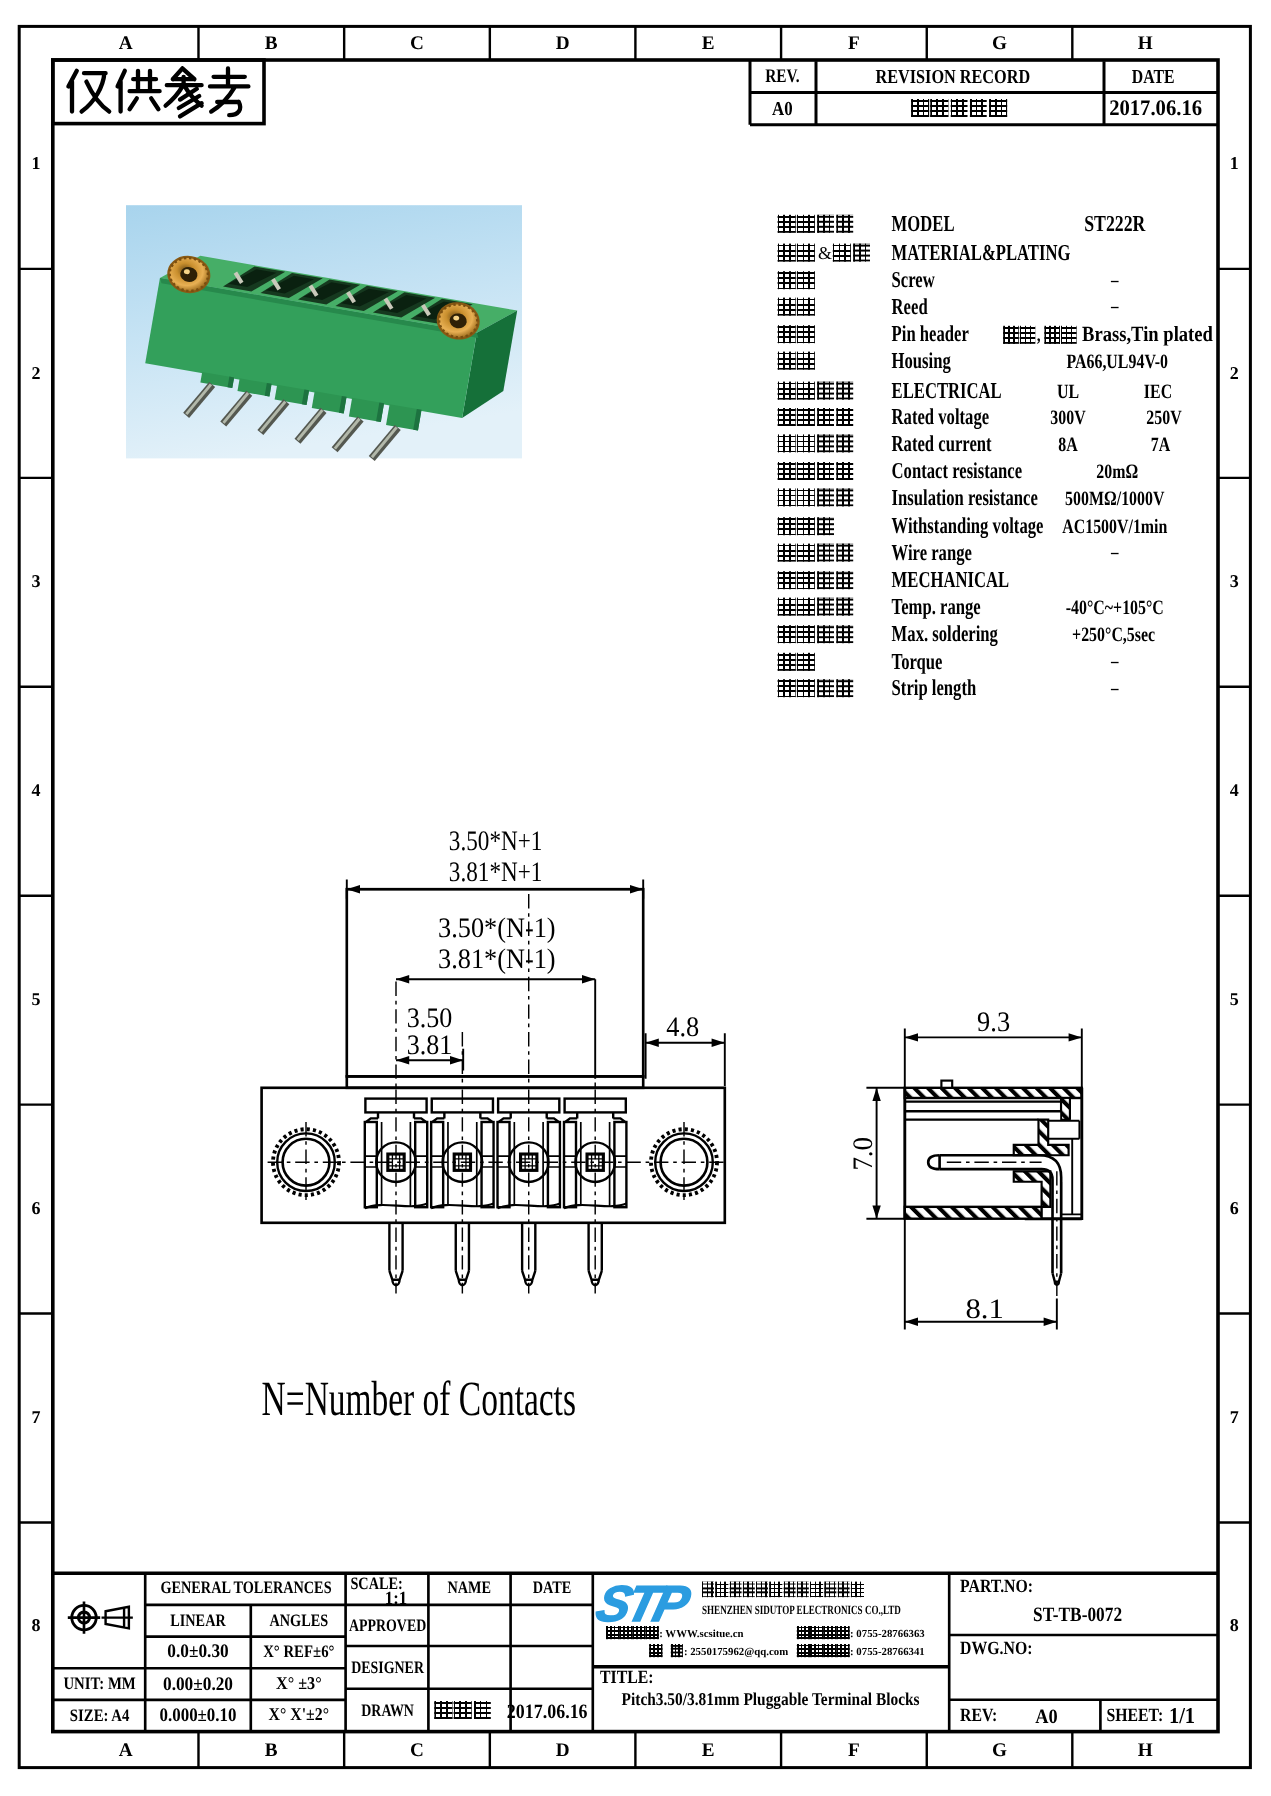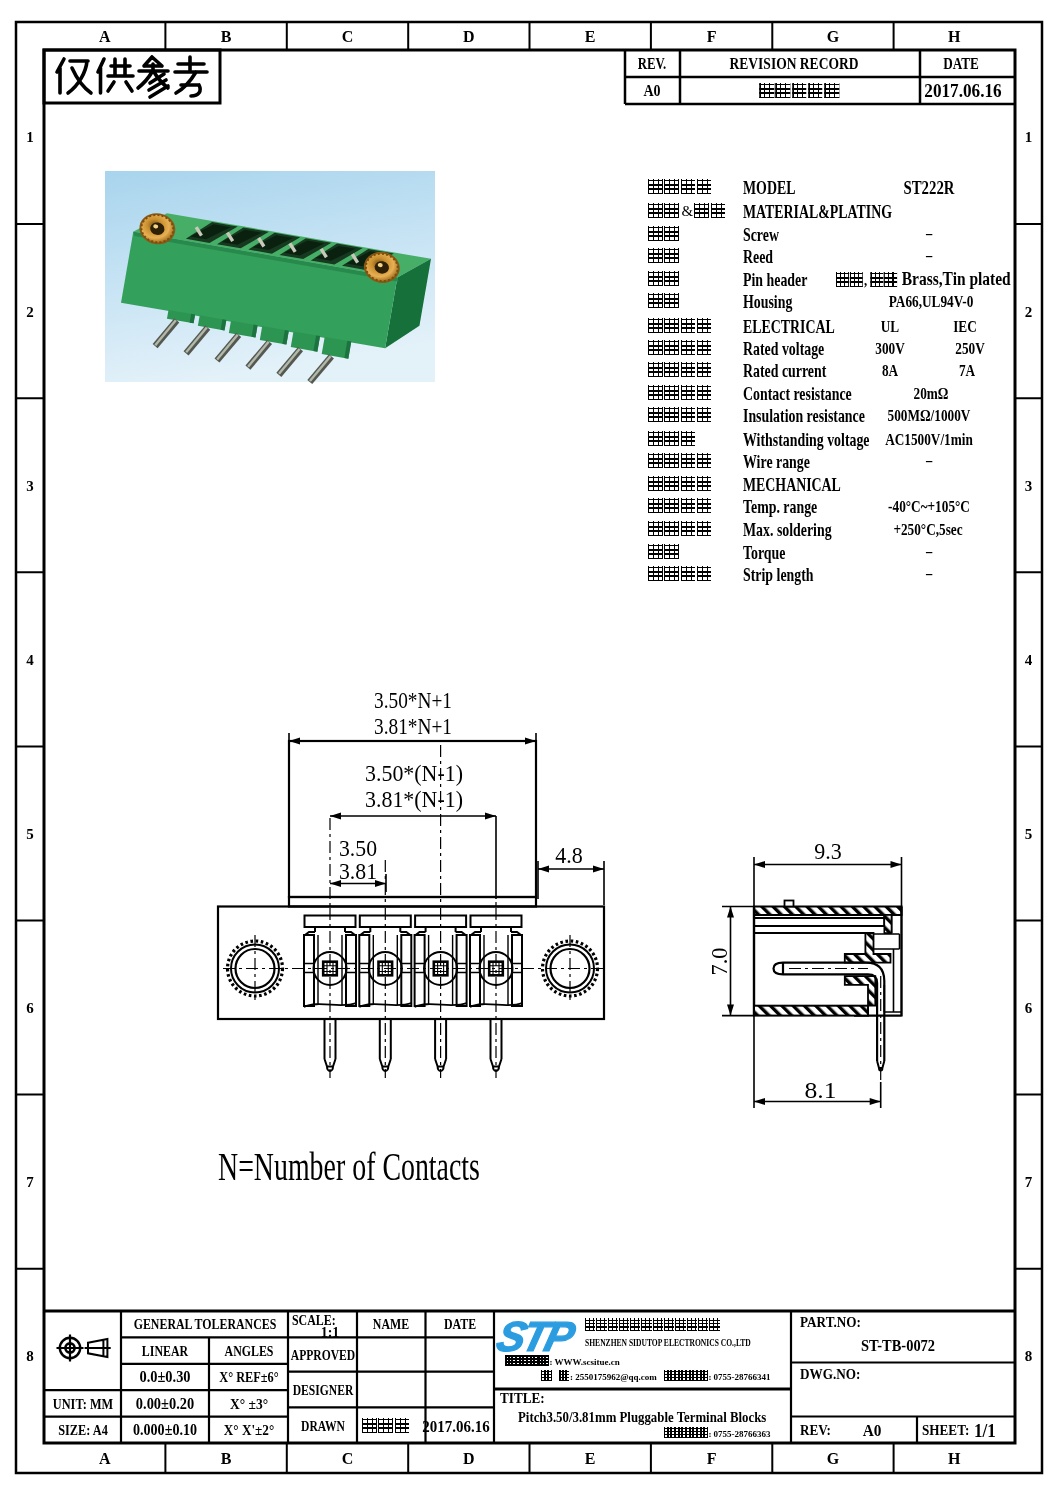--- a/index.html
+++ b/index.html
@@ -397,17 +397,17 @@
 <div class="t b" style="left:800px;top:1374px;font-size:15.5px;transform:translate(0,-50%) scaleX(0.85);transform-origin:0 50%;">DWG.NO:</div>
 <div class="t b" style="left:800px;top:1430px;font-size:15.5px;transform:translate(0,-50%) scaleX(0.85);transform-origin:0 50%;">REV:</div>
 <div class="t b" style="left:872px;top:1430px;font-size:17px;transform:translate(-50%,-50%) scaleX(0.9);">A0</div>
 <div class="t b" style="left:922px;top:1430px;font-size:15.5px;transform:translate(0,-50%) scaleX(0.85);transform-origin:0 50%;">SHEET:</div>
 <div class="t b" style="left:985px;top:1430px;font-size:19px;transform:translate(-50%,-50%) scaleX(0.9);">1/1</div>
 <div class="t b" style="left:500px;top:1398px;font-size:15.5px;transform:translate(0,-50%) scaleX(0.85);transform-origin:0 50%;">TITLE:</div>
 <div class="t b" style="left:518px;top:1417px;font-size:15px;transform:translate(0,-50%) scaleX(0.855);transform-origin:0 50%;">Pitch3.50/3.81mm Pluggable Terminal Blocks</div>
 <div class="t" style="left:585px;top:1318px;font-size:14px;"><span class="k kn"></span><span class="k kn"></span><span class="k kn"></span><span class="k kn"></span><span class="k kn"></span><span class="k kn"></span><span class="k kn"></span><span class="k kn"></span><span class="k kn"></span><span class="k kn"></span><span class="k kn"></span><span class="k kn"></span></div>
 <div class="t b" style="left:585px;top:1343px;font-size:10.5px;transform:translate(0,-50%) scaleX(0.72);transform-origin:0 50%;">SHENZHEN SIDUTOP ELECTRONICS CO.,LTD</div>
 <div class="t b" style="left:505px;top:1355px;font-size:9px;"><span class="k kb"></span><span class="k kb"></span><span class="k kb"></span><span class="k kb"></span>: WWW.scsitue.cn</div>
-<div class="t b" style="left:664px;top:1427px;font-size:9px;"><span class="k kb"></span><span class="k kb"></span><span class="k kb"></span><span class="k kb"></span>: 0755-28766363</div>
+<div class="t b" style="left:664px;top:1355px;font-size:9px;"><span class="k kb"></span><span class="k kb"></span><span class="k kb"></span><span class="k kb"></span>: 0755-28766363</div>
 <div class="t b" style="left:505px;top:1370px;font-size:9px;padding-left:36px;"><span class="k kb"></span>&nbsp;&nbsp;&nbsp;<span class="k kb"></span>: 2550175962@qq.com</div>
 <div class="t b" style="left:664px;top:1370px;font-size:9px;"><span class="k kb"></span><span class="k kb"></span><span class="k kb"></span><span class="k kb"></span>: 0755-28766341</div>
 </div>
 </div>
 
 </body></html>

